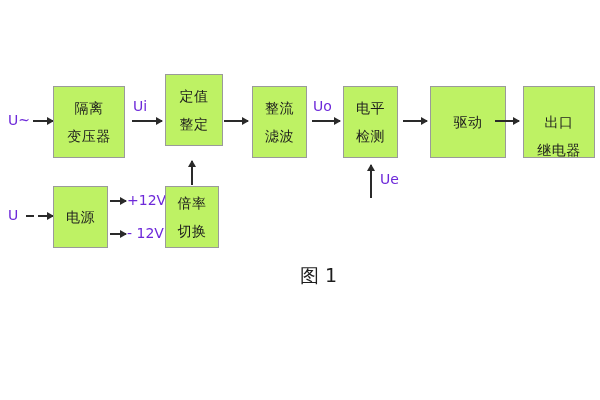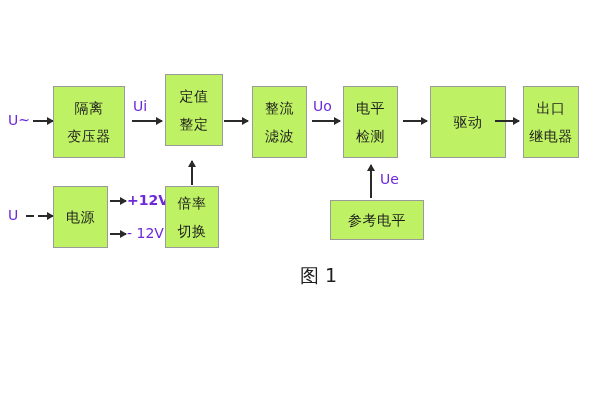--- a/index.html
+++ b/index.html
@@ -133,48 +133,45 @@
   </div>
 
   <div class="arrow-h" style="left:403px; top:120px; width:24px;"></div>
 
   <div class="box single" style="left:430px; top:86px; width:76px; height:72px;">
     <span class="ln">驱动</span>
   </div>
 
   <div class="arrow-h" style="left:495px; top:120px; width:24px;"></div>
 
-  <div class="box" style="left:523px; top:86px; width:56px; height:72px;">
+  <div class="box" style="left:523px; top:86px; width:72px; height:72px;justify-content:flex-end;">
     <span class="ln">出口</span>
     <span class="ln">继电器</span>
   </div>
 
   <div class="label" style="left:8px; top:208px;">U</div>
   <div class="dash" style="left:26px; top:215px; width:8px;"></div>
   <div class="arrow-h" style="left:38px; top:215px; width:15px;"></div>
 
   <div class="box single" style="left:53px; top:186px; width:55px; height:62px;">
     <span class="ln">电源</span>
   </div>
 
   <div class="arrow-h" style="left:110px; top:200px; width:16px;"></div>
-  <div class="label" style="left:127px; top:193px;font-weight:bold;">+12V</div>
+  <div class="label" style="left:127px; top:193px;">+12V</div>
 
   <div class="arrow-h" style="left:110px; top:233px; width:16px;"></div>
   <div class="label" style="left:127px; top:226px;">- 12V</div>
 
   <div class="box" style="left:165px; top:186px; width:54px; height:62px;">
     <span class="ln">倍率</span>
     <span class="ln">切换</span>
   </div>
 
   <div class="arrow-v" style="left:191px; top:161px; height:24px;"></div>
 
   <div class="arrow-v" style="left:370px; top:165px; height:33px;"></div>
   <div class="label" style="left:380px; top:172px;">Ue</div>
 
-  <div class="box single" style="left:330px; top:200px; width:94px; height:40px;">
-    <span class="ln">参考电平</span>
-  </div>
 
   <div class="caption" style="left:300px; top:266px;">图 1</div>
 
 </div>
 
 </body></html>

